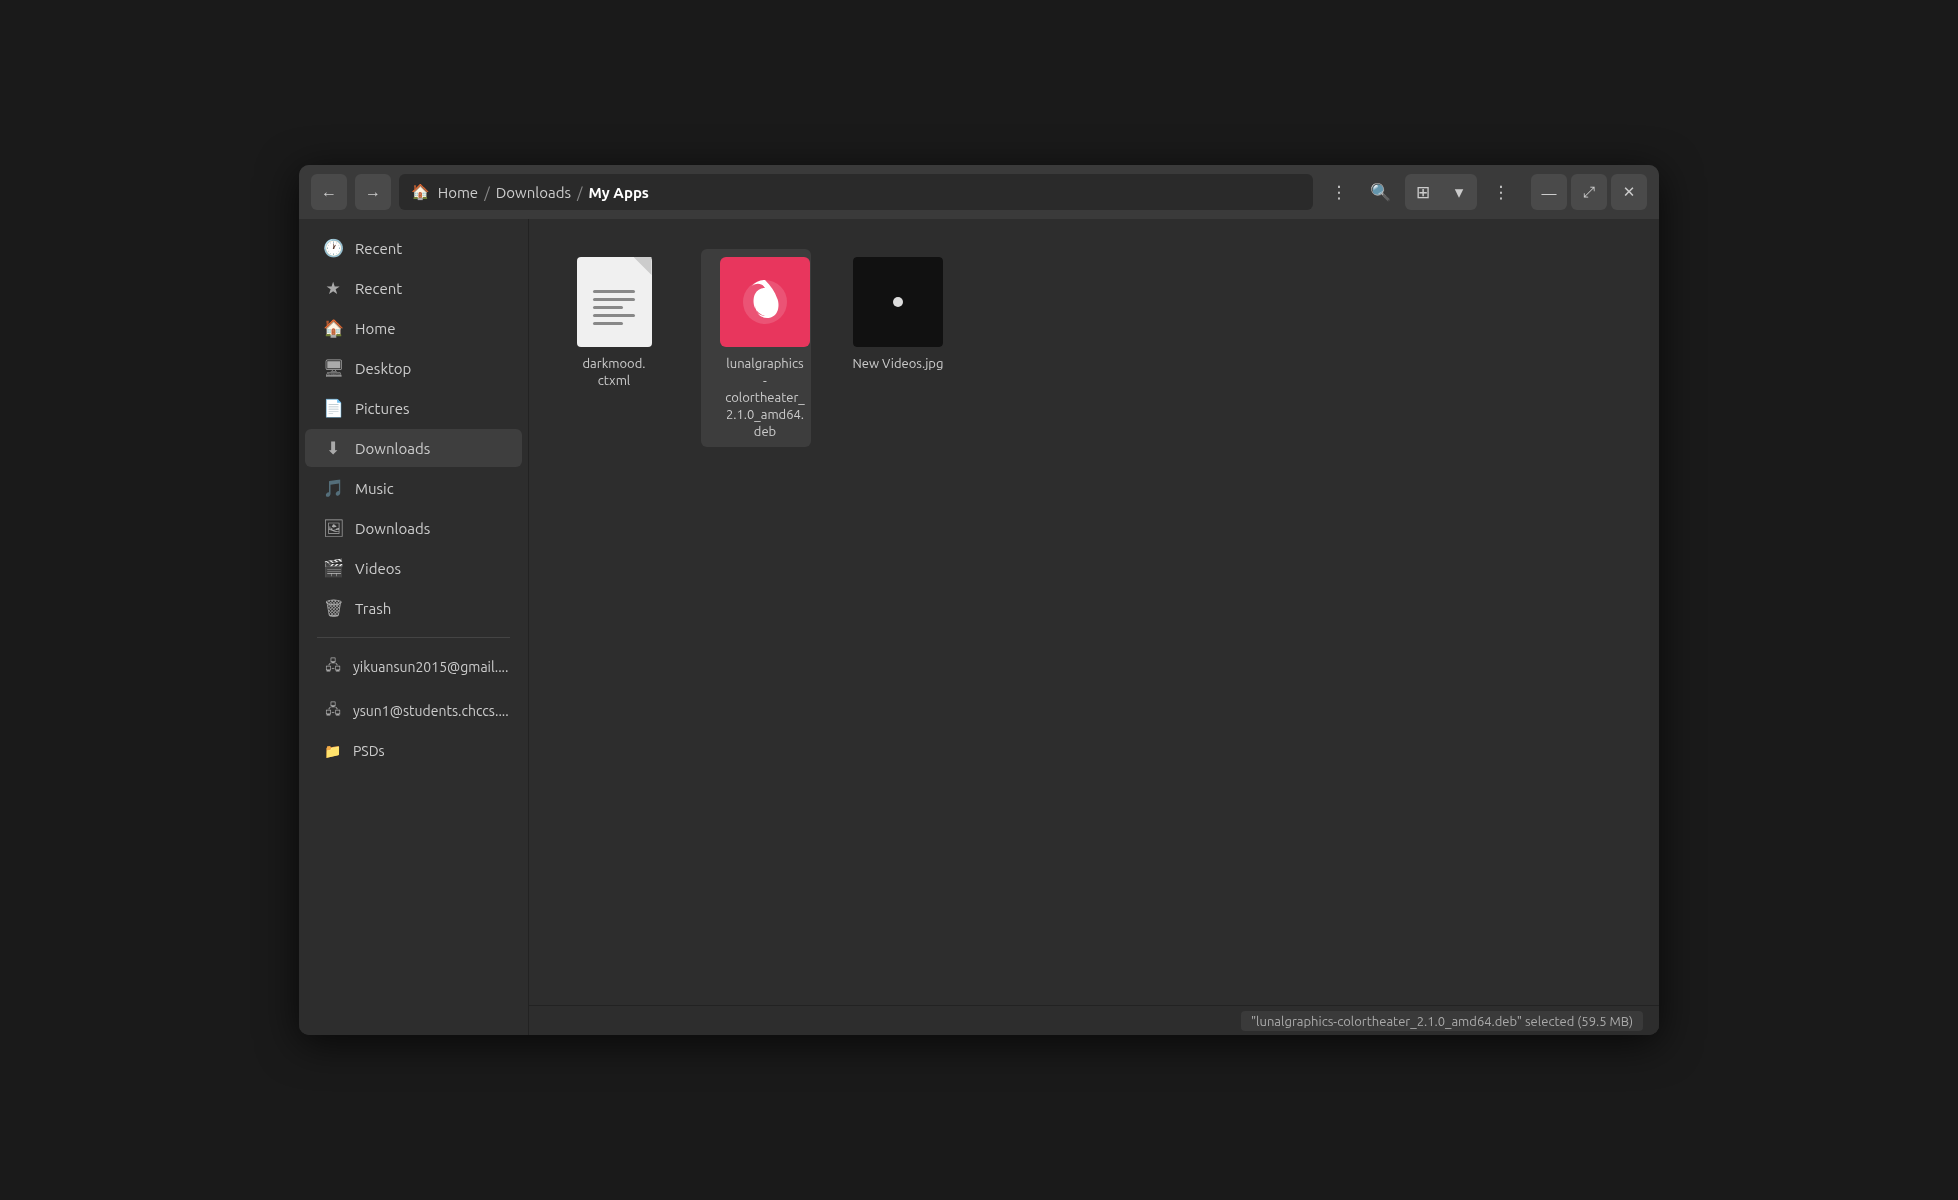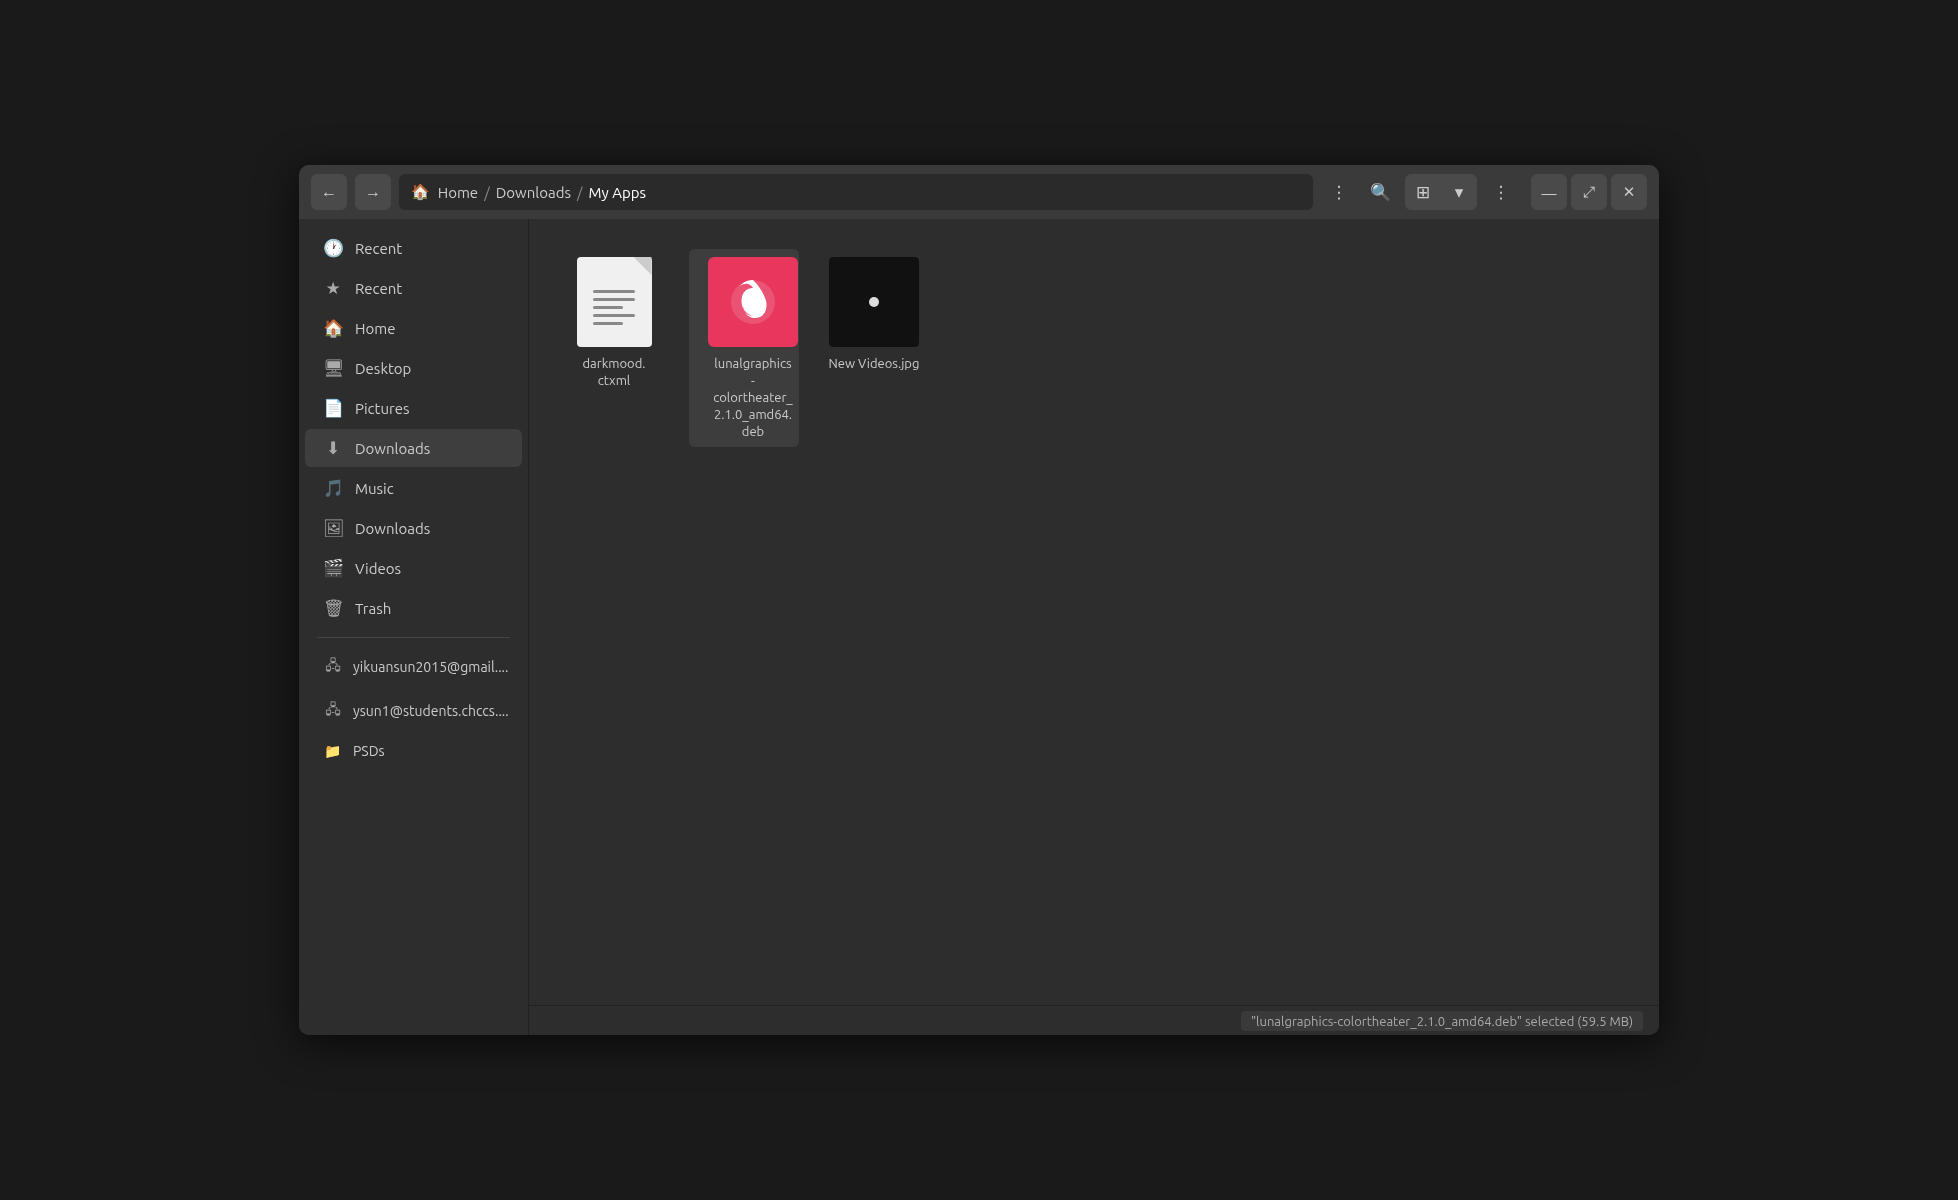--- a/index.html
+++ b/index.html
@@ -55,21 +55,21 @@
       gap: 4px;
       font-size: 15px;
       color: #ccc;
     }
     .breadcrumb-bar .crumb-home-icon {
       font-size: 15px;
       margin-right: 4px;
       color: #aaa;
     }
     .breadcrumb-bar .sep { color: #888; margin: 0 2px; }
-    .breadcrumb-bar .crumb-bold { font-weight: normal; color: #fff; }
+    .breadcrumb-bar .crumb-bold { font-weight: bold; color: #fff; }
     .breadcrumb-bar .crumb-link { color: #ccc; cursor: pointer; }
     .header-actions {
       display: flex;
       gap: 6px;
       align-items: center;
     }
     .icon-btn {
       width: 36px;
       height: 36px;
       border-radius: 6px;
@@ -177,21 +177,21 @@
       flex-direction: column;
       overflow: hidden;
       position: relative;
     }
     .files-area {
       flex: 1;
       padding: 30px 30px;
       display: flex;
       flex-wrap: wrap;
       align-content: flex-start;
-      gap: 20px;
+      gap: 32px;
       overflow-y: auto;
     }
     .file-item {
       display: flex;
       flex-direction: column;
       align-items: center;
       width: 110px;
       cursor: pointer;
       border-radius: 6px;
       padding: 8px 6px;

